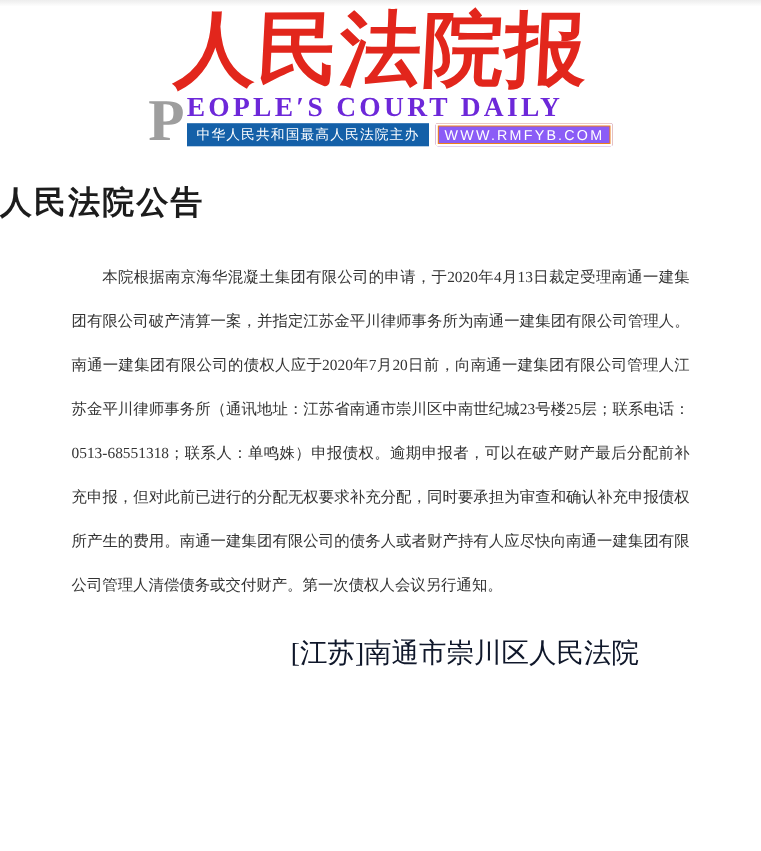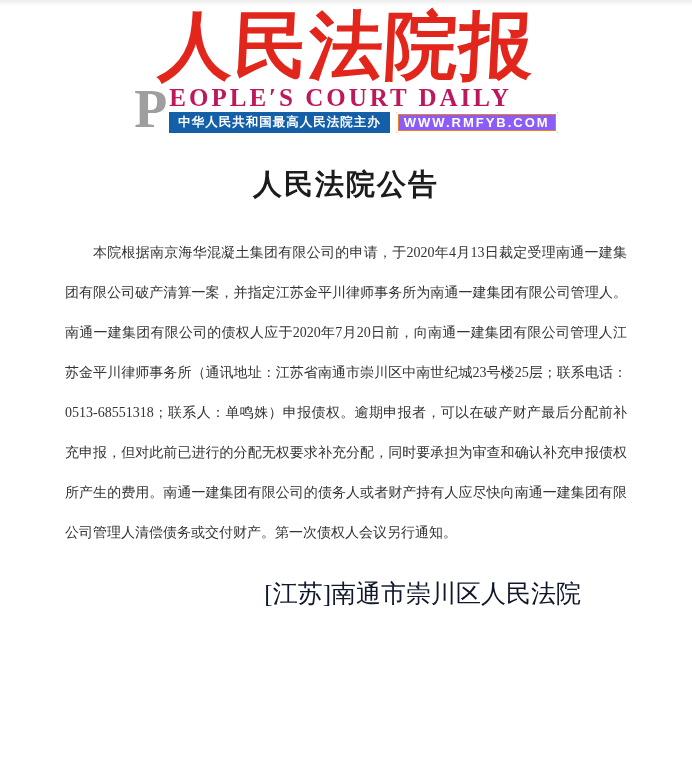--- a/index.html
+++ b/index.html
@@ -56,38 +56,38 @@
     margin-right: 2px;
   }
 
   .latin-right { display: flex; flex-direction: column; align-items: flex-start; }
 
   .english {
     font-family: "Liberation Serif", serif;
     font-size: 25px;
     line-height: 24px;
     font-weight: bold;
-    color: #be185d;
+    color: #6d28d9;
     letter-spacing: 3px;
     white-space: nowrap;
   }
 
   .banner-row {
     display: flex;
     align-items: stretch;
     margin-top: 2px;
     gap: 6px;
   }
 
   .banner {
     display: inline-flex;
     align-items: center;
     justify-content: center;
     height: 21px;
-    font-weight: bold;
+    font-weight: normal;
     color: #ffffff;
     white-space: nowrap;
   }
 
   .banner.blue {
     background: #1460a8;
     font-family: "Liberation Serif", serif;
     font-size: 12.5px;
     letter-spacing: 1px;
     padding: 0 9px;
@@ -99,21 +99,21 @@
     font-size: 13px;
     letter-spacing: 2px;
     padding: 0 8px;
     box-shadow: inset 0 0 0 2px #ffffff, inset 0 0 0 3px #ef7f1c;
     border-radius: 2px;
   }
 
   
   .announcement-title {
     margin-top: 32px;
-    text-align: center;
+    text-align: left;
     font-family: "Liberation Sans", sans-serif;
     font-size: 29px;
     font-weight: bold;
     letter-spacing: 2px;
     color: #1c1c1c;
   }
 
   .announcement-body {
     width: 562px;
     margin: 28px auto 0;

